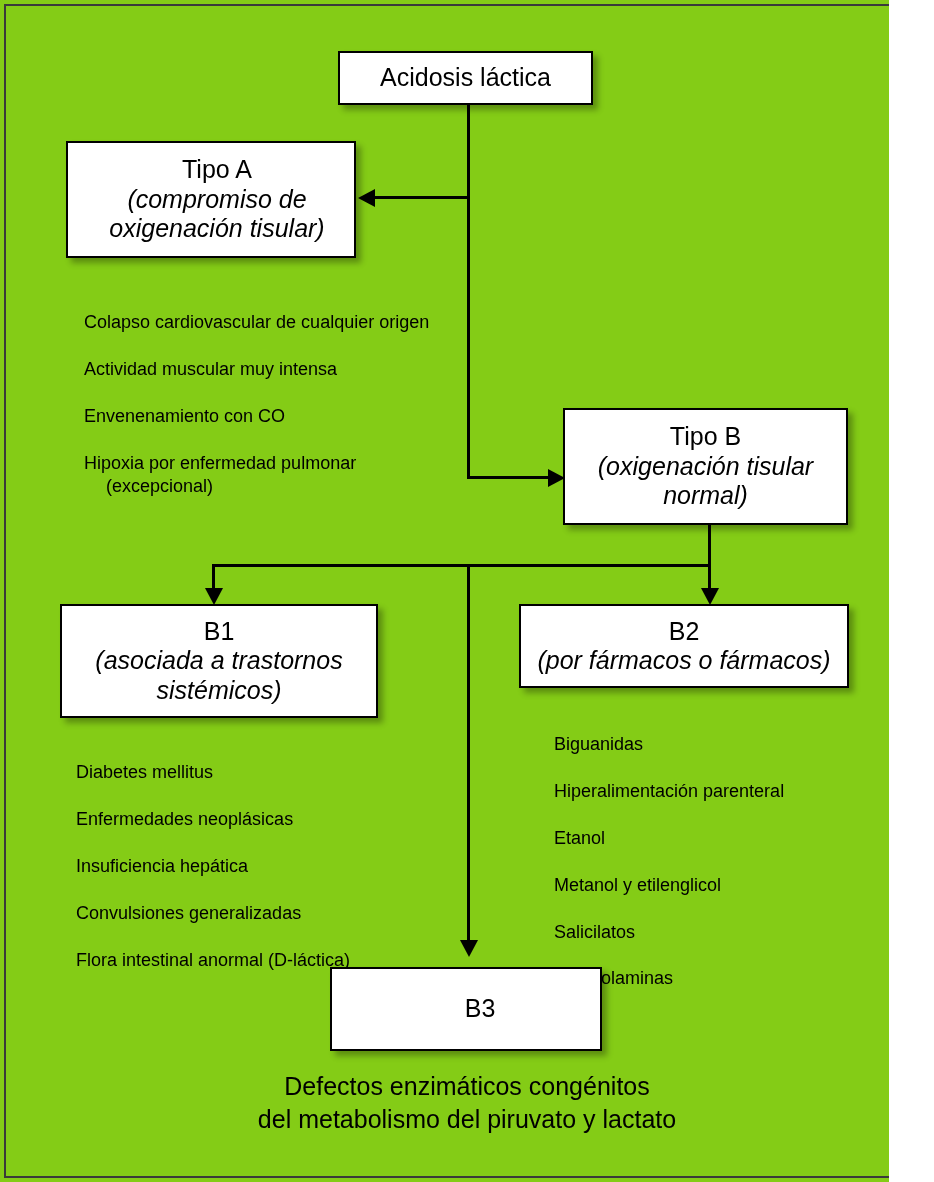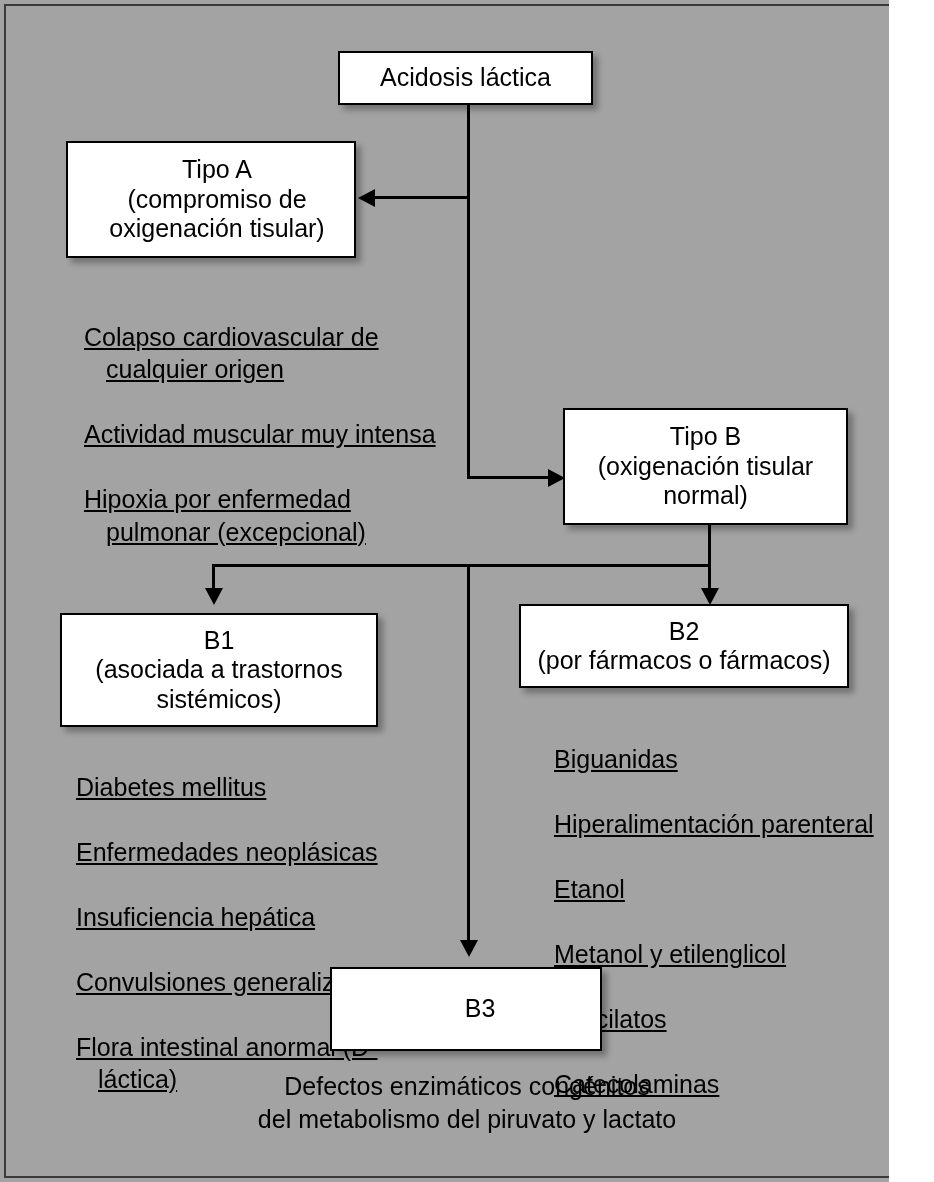--- a/index.html
+++ b/index.html
@@ -4,21 +4,21 @@
 <style>
   html, body {
     margin: 0;
     padding: 0;
     background: #ffffff;
   }
   #figure {
     position: relative;
     width: 889px;
     height: 1182px;
-    background: #a3a3a3;
+    background: #84cc16;
     font-family: "Liberation Sans", sans-serif;
     color: #000000;
     overflow: hidden;
   }
   
   #frame {
     position: absolute;
     left: 4px;
     top: 4px;
     width: 926px;
@@ -39,28 +39,28 @@
     text-align: center;
     line-height: 1.18;
   }
   .node .ttl {
     font-size: 25px;
     font-style: normal;
     white-space: pre;
   }
   .node .sub {
     font-size: 25px;
+    font-style: italic;
     white-space: pre-line;
   }
   .listblock {
     position: absolute;
-    font-size: 25px;
+    font-size: 18px;
     line-height: 1.30;
     white-space: pre-line;
-    text-decoration: underline;
   }
   .listblock .item {
     display: block;
     padding-left: 22px;
     text-indent: -22px;
   }
   .caption {
     position: absolute;
     font-size: 25px;
     line-height: 1.30;
@@ -116,41 +116,42 @@
 
   <div class="node" style="left:66px; top:141px; width:290px; height:117px;padding-left:12px;">
     <span class="ttl">Tipo A</span>
     <span class="sub">(compromiso de
 oxigenación tisular)</span>
   </div>
 
   <div class="listblock" style="left:84px; top:288px; width:370px;">
     <span class="item">Colapso cardiovascular de cualquier origen</span>
     <span class="item">Actividad muscular muy intensa</span>
+    <span class="item">Envenenamiento con CO</span>
     <span class="item">Hipoxia por enfermedad pulmonar (excepcional)</span>
   </div>
 
   <div class="node" style="left:563px; top:408px; width:285px; height:117px;justify-content:center;">
     <span class="ttl">Tipo B</span>
     <span class="sub">(oxigenación tisular
 normal)</span>
   </div>
 
   <div class="ln-v" style="left:708px; top:525px; width:3px; height:67px;"></div>
   <div class="arw arw-down" style="left:701px; top:588px;"></div>
 
   <div class="ln-h" style="left:212px; top:564px; width:498px; height:3px;"></div>
 
   <div class="ln-v" style="left:212px; top:564px; width:3px; height:28px;"></div>
   <div class="arw arw-down" style="left:205px; top:588px;"></div>
 
   <div class="ln-v" style="left:467px; top:564px; width:3px; height:380px;"></div>
   <div class="arw arw-down" style="left:460px; top:940px;"></div>
 
-  <div class="node" style="left:60px; top:604px; width:318px; height:114px;margin-top:9px;">
+  <div class="node" style="left:60px; top:604px; width:318px; height:114px;">
     <span class="ttl">B1</span>
     <span class="sub">(asociada a trastornos
 sistémicos)</span>
   </div>
 
   <div class="listblock" style="left:76px; top:738px; width:380px;">
     <span class="item">Diabetes mellitus</span>
     <span class="item">Enfermedades neoplásicas</span>
     <span class="item">Insuficiencia hepática</span>
     <span class="item">Convulsiones generalizadas</span>

